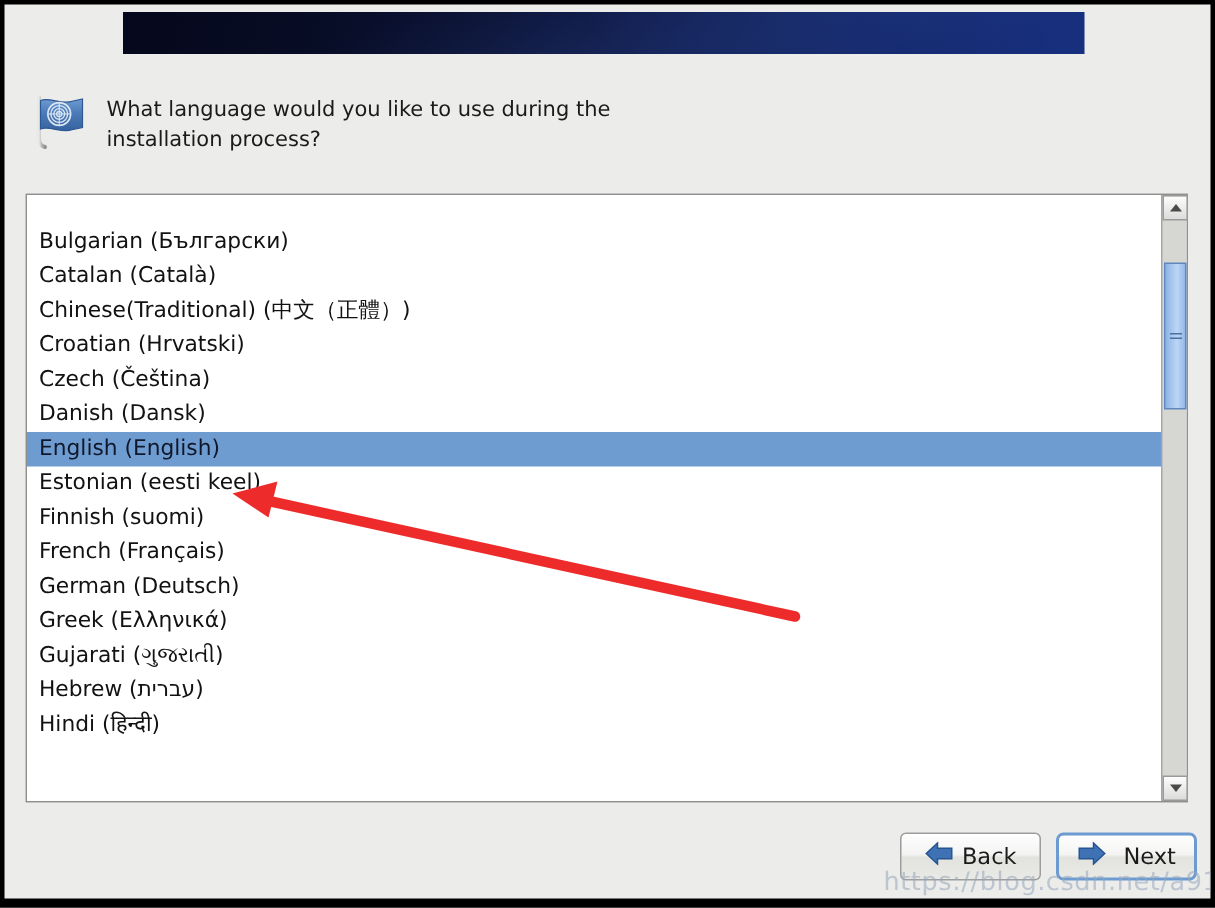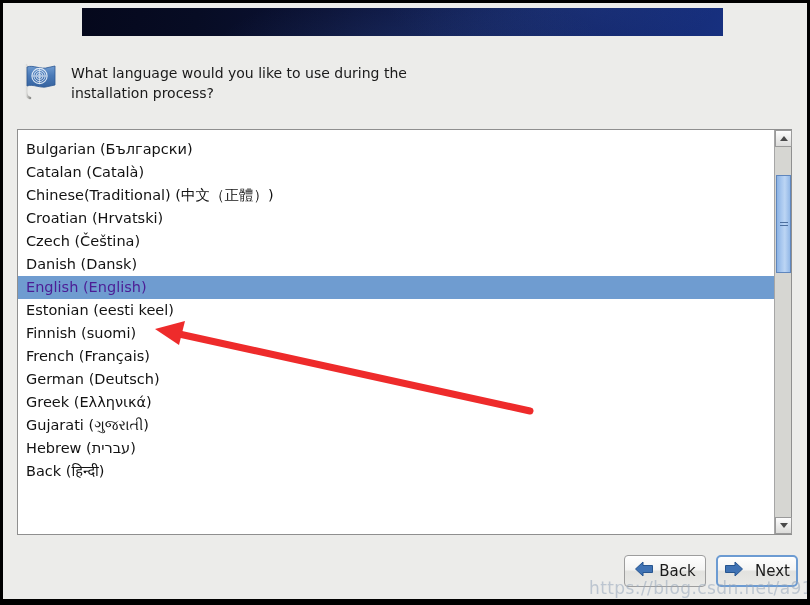--- a/index.html
+++ b/index.html
@@ -75,35 +75,35 @@
     border: 1px solid #8f8f8f;
     background: #ffffff;
     box-sizing: border-box;
     display: flex;
   }
   #language-list {
     flex: 1 1 auto;
     overflow: hidden;
     position: relative;
     background: #ffffff;
-    padding-top: 8px;
+    padding-top: 20px;
     box-sizing: border-box;
   }
   .language-row {
     height: 23px;
     line-height: 23px;
     padding-left: 8px;
     font-size: 14.5px;
     color: #121212;
     white-space: nowrap;
     box-sizing: border-box;
   }
   .language-row.selected {
     background: #6f9cd0;
-    color: #4c1d95;
+    color: #0f172a;
   }
 
   
   #list-scrollbar {
     flex: 0 0 17px;
     width: 17px;
     background: #d6d6d2;
     border-left: 1px solid #a6a6a6;
     position: relative;
     box-sizing: border-box;
@@ -153,21 +153,21 @@
 
   
   #button-bar {
     position: absolute;
     right: 9px;
     top: 552px;
     display: flex;
     gap: 10px;
   }
   .nav-button {
-    width: 82px;
+    width: 94px;
     height: 32px;
     background: linear-gradient(180deg, #fefefe 0%, #f4f4f3 45%, #e2e2df 52%, #e9e9e6 100%);
     border: 1px solid #9d9d9d;
     border-radius: 4px;
     display: flex;
     align-items: center;
     justify-content: center;
     gap: 5px;
     font-size: 15px;
     color: #1b1b1b;
@@ -253,21 +253,21 @@
         <div class="language-row">Czech (Čeština)</div>
         <div class="language-row">Danish (Dansk)</div>
         <div class="language-row selected">English (English)</div>
         <div class="language-row">Estonian (eesti keel)</div>
         <div class="language-row">Finnish (suomi)</div>
         <div class="language-row">French (Français)</div>
         <div class="language-row">German (Deutsch)</div>
         <div class="language-row">Greek (Ελληνικά)</div>
         <div class="language-row">Gujarati (ગુજરાતી)</div>
         <div class="language-row">Hebrew (עברית)</div>
-        <div class="language-row">Back (हिन्दी)</div>
+        <div class="language-row">Hindi (हिन्दी)</div>
       </div>
 
     <div id="list-scrollbar">
       <div class="scroll-arrow" id="scroll-arrow-up">
         <span class="arrow-glyph"></span>
       </div>
       <div id="scroll-thumb">
         <span class="thumb-grip"></span>
         <span class="thumb-grip"></span>
       </div>

